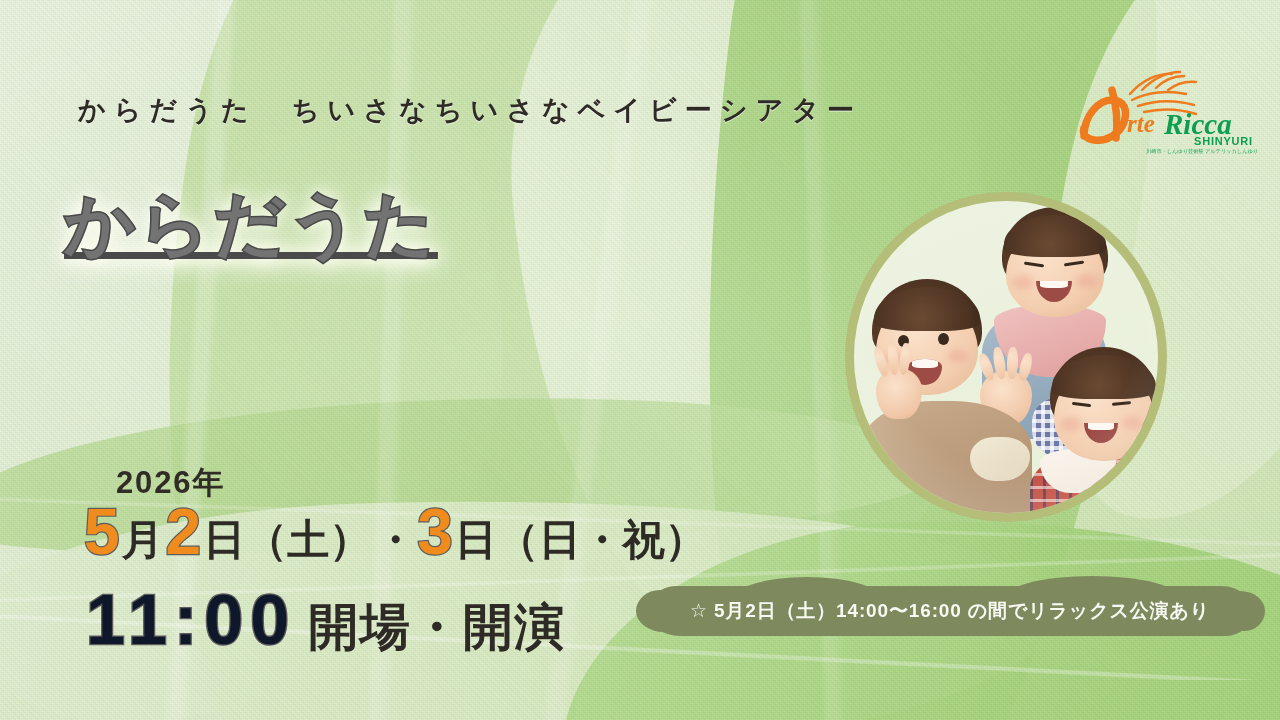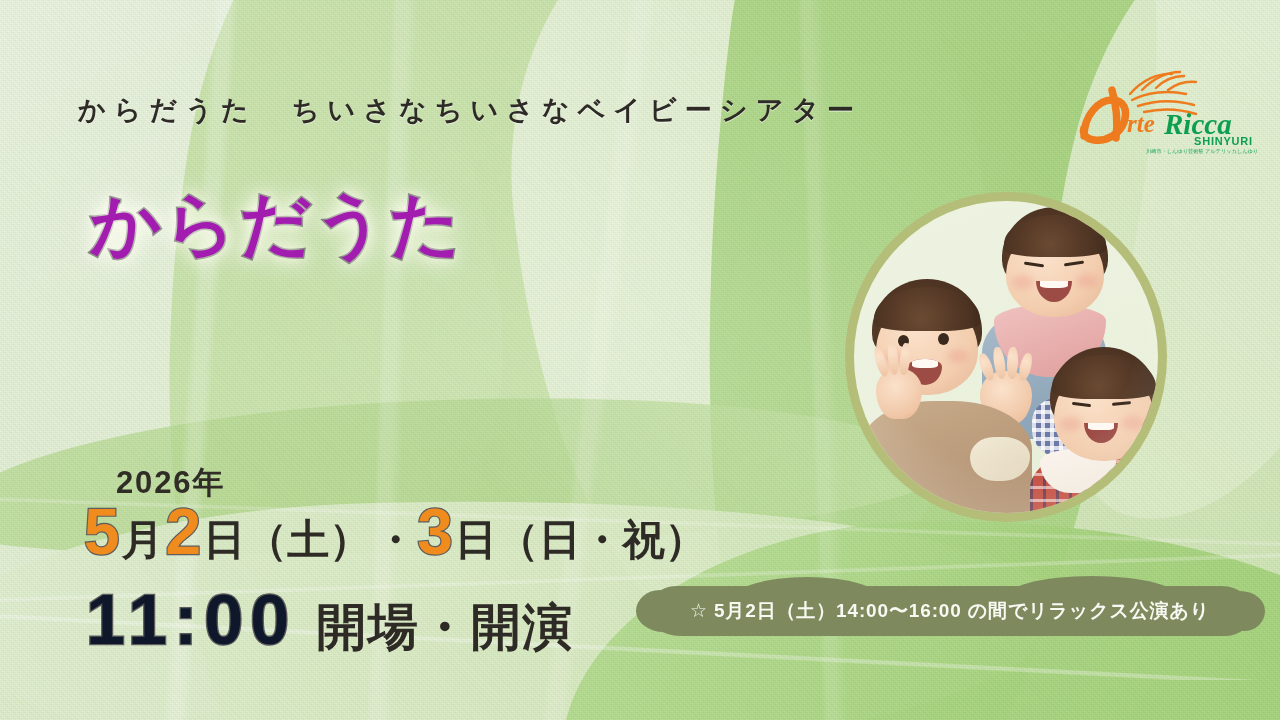--- a/index.html
+++ b/index.html
@@ -157,30 +157,31 @@
     font-size: 27px;
     letter-spacing: .30em;
     color: #2e2b26;
     font-weight: 600;
     white-space: nowrap;
     text-shadow: 0 1px 0 rgba(255,255,255,.6);
   }
 
   .title-sub {
     position: absolute;
-    left: 90px; top: 178px;
+    left: 64px; top: 178px;
     font-size: 70px;
     font-weight: 800;
     letter-spacing: .045em;
-    color: #a21caf;
+    color: #737373;
     -webkit-text-stroke: 3px #4a4a4a;
     paint-order: stroke fill;
     text-shadow:
        0 0 14px #fffdf2, 0 0 22px #fffdf2, 0 0 30px rgba(255,255,245,.9);
     white-space: nowrap;
+    text-decoration: underline;
   }
 
   .title-main {
     position: absolute;
     left: 218px; top: 270px;
     font-size: 140px;
     font-weight: 800;
     letter-spacing: .035em;
     color: #F08C1E;
     -webkit-text-stroke: 4px #575757;
@@ -239,21 +240,21 @@
     color: #0f172a;
     -webkit-text-stroke: 2.6px #5d5d5d;
     paint-order: stroke fill;
     letter-spacing: .10em;
     line-height: 1;
   }
   .time-row .label {
     font-size: 50px;
     font-weight: 700;
     letter-spacing: .03em;
-    margin-left: 20px;
+    margin-left: 12px;
     line-height: 1;
   }
 
   
   .note {
     position: absolute;
     left: 648px; top: 586px;
     width: 604px; height: 50px;
     background: #7e8a5e;
     border-radius: 28px 30px 26px 32px / 50% 50% 50% 50%;

